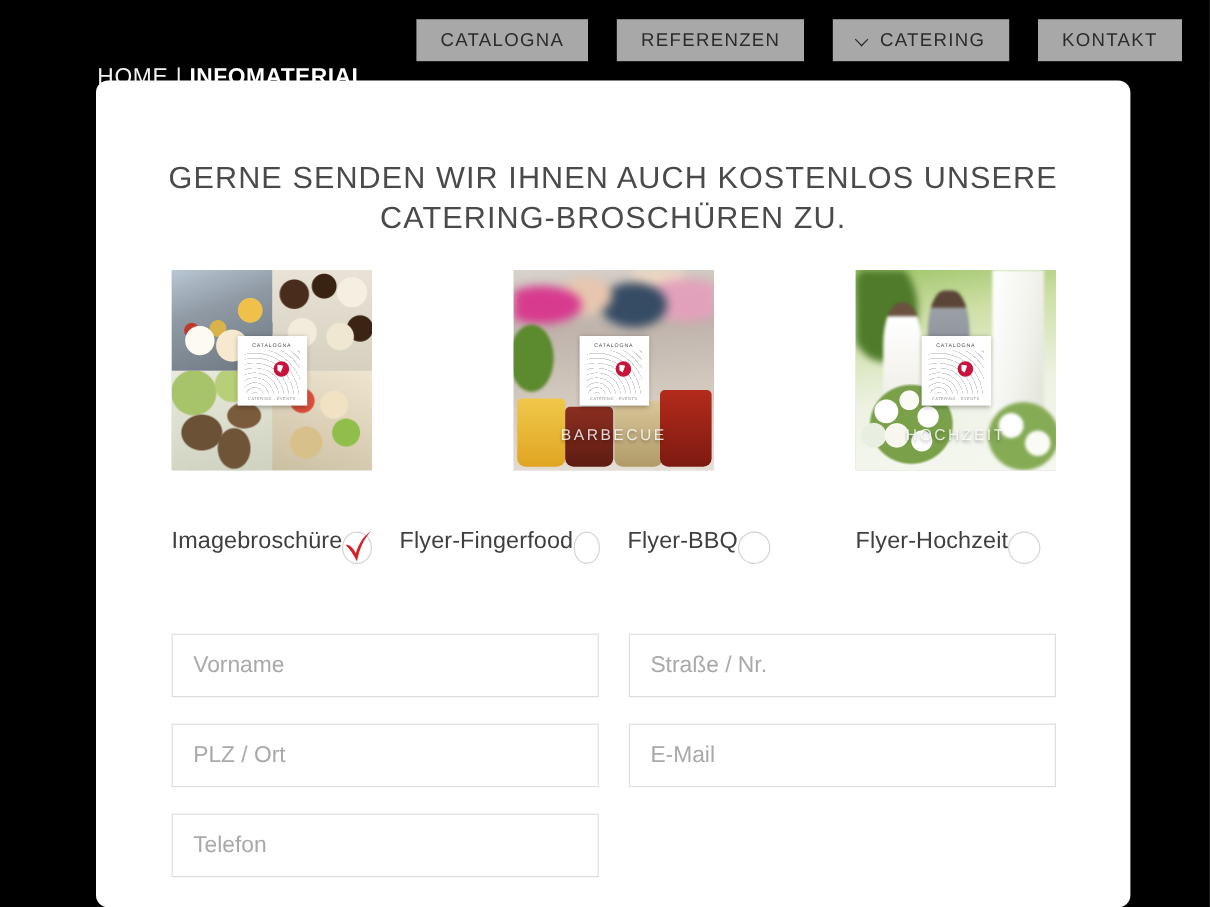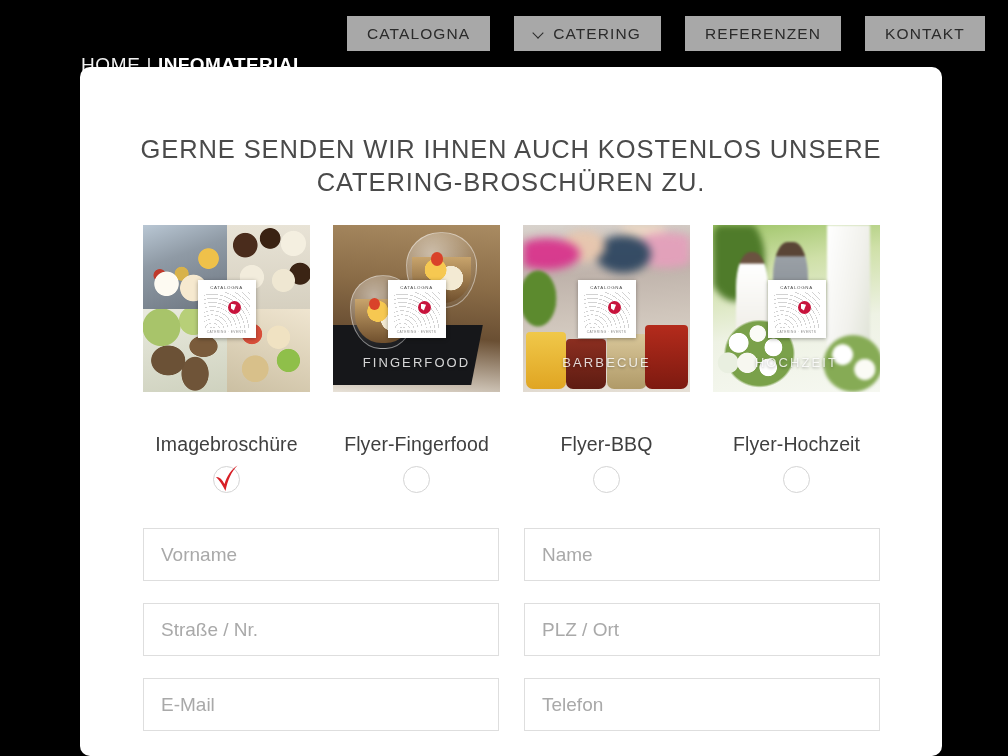--- a/index.html
+++ b/index.html
@@ -328,21 +328,21 @@
   .options {
     position: absolute;
     left: 63px; top: 366px;
     width: 737px;
     display: flex;
     justify-content: space-between;
   }
   .option {
     width: 167px;
     display: flex;
-    flex-direction: column;
+    flex-direction: row;
     align-items: center;
   }
   .option-label {
     font-size: 19.5px;
     color: #3f3f3f;
     font-weight: 400;
     letter-spacing: .1px;
     white-space: nowrap;
     font-family: "Liberation Sans", sans-serif;
   }
@@ -400,25 +400,25 @@
       <span class="brand-home">HOME</span>
       <span class="brand-sep">|</span>
       <span class="brand-current">INFOMATERIAL</span>
     </div>
 
     <nav class="nav">
       <div class="nav-btn">
         <span>CATALOGNA</span>
       </div>
       <div class="nav-btn">
+        <span>REFERENZEN</span>
+      </div>
+      <div class="nav-btn">
         <span class="chev"></span>
         <span>CATERING</span>
-      </div>
-      <div class="nav-btn">
-        <span>REFERENZEN</span>
       </div>
       <div class="nav-btn">
         <span>KONTAKT</span>
       </div>
     </nav>
   </div>
 
   <div class="page">
 
     <h1 class="headline">
@@ -440,44 +440,20 @@
             <div class="broch-title">CATALOGNA</div>
             <div class="broch-art">
               <span class="broch-logo"></span>
             </div>
             <div class="broch-foot">CATERING · EVENTS</div>
           </div>
           <div class="thumb-overlay-label"></div>
         </div>
       </div>
 
-      <div class="thumb-cell">
-        <div class="thumb">
-          <div class="thumb-art">
-            <div class="t2-bg"></div>
-            <div class="t2-tray"></div>
-            <div class="t2-glass a">
-                <div class="t2-fill"></div>
-                <span class="t2-dot" style="left:28%;top:30%"></span>
-              </div>
-            <div class="t2-glass b">
-                <div class="t2-fill"></div>
-                <span class="t2-dot" style="left:34%;top:26%"></span>
-              </div>
-          </div>
-          <div class="broch">
-            <div class="broch-title">CATALOGNA</div>
-            <div class="broch-art">
-              <span class="broch-logo"></span>
-            </div>
-            <div class="broch-foot">CATERING · EVENTS</div>
-          </div>
-          <div class="thumb-overlay-label">FINGERFOOD</div>
-        </div>
-      </div>
 
       <div class="thumb-cell">
         <div class="thumb">
           <div class="thumb-art">
             <div class="t3-bg"></div>
             <div class="t3-blur"></div>
             <div class="t3-leaf"></div>
             <div class="t3-jar j1"></div>
               <div class="t3-jar j2"></div>
             <div class="t3-jar j3"></div>
@@ -547,21 +523,20 @@
       <div class="option">
         <div class="option-label">Flyer-Hochzeit</div>
         <div class="radio-wrap">
           <span class="radio-circle"></span>
         </div>
       </div>
     </div>
 
     <form class="form">
       <input class="field" type="text" placeholder="Vorname" style="">
-      <input class="field" type="text" placeholder="Name" style="">
       <input class="field" type="text" placeholder="Straße / Nr." style="">
       <input class="field" type="text" placeholder="PLZ / Ort" style="">
       <input class="field" type="email" placeholder="E-Mail" style="">
       <input class="field" type="tel" placeholder="Telefon" style="">
     </form>
 
   </div>
 </div>
 
 </body></html>

